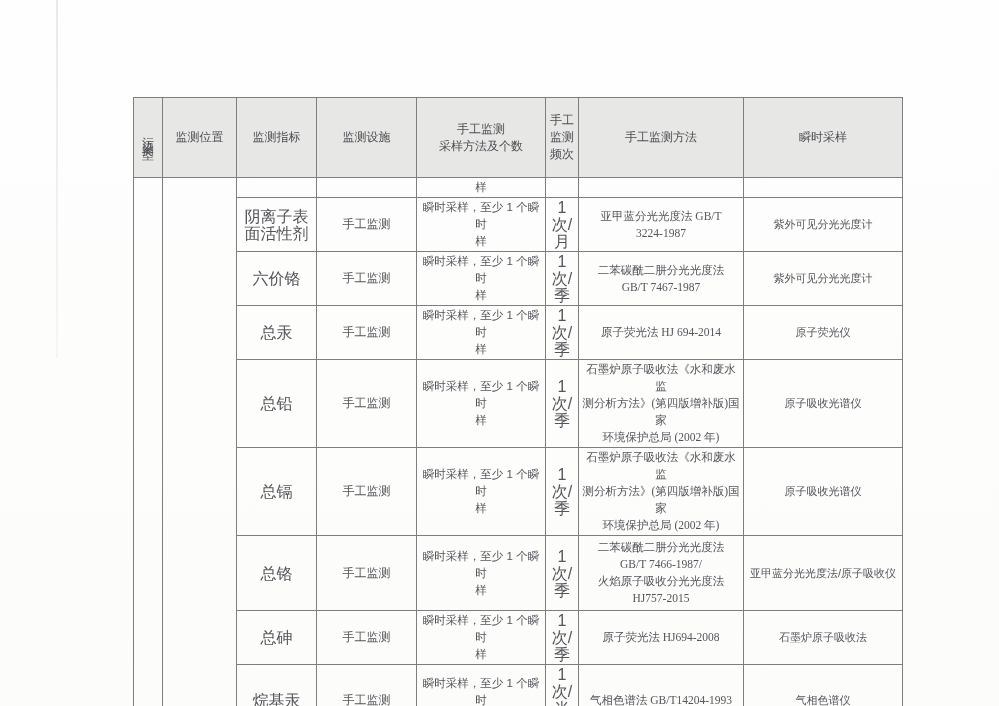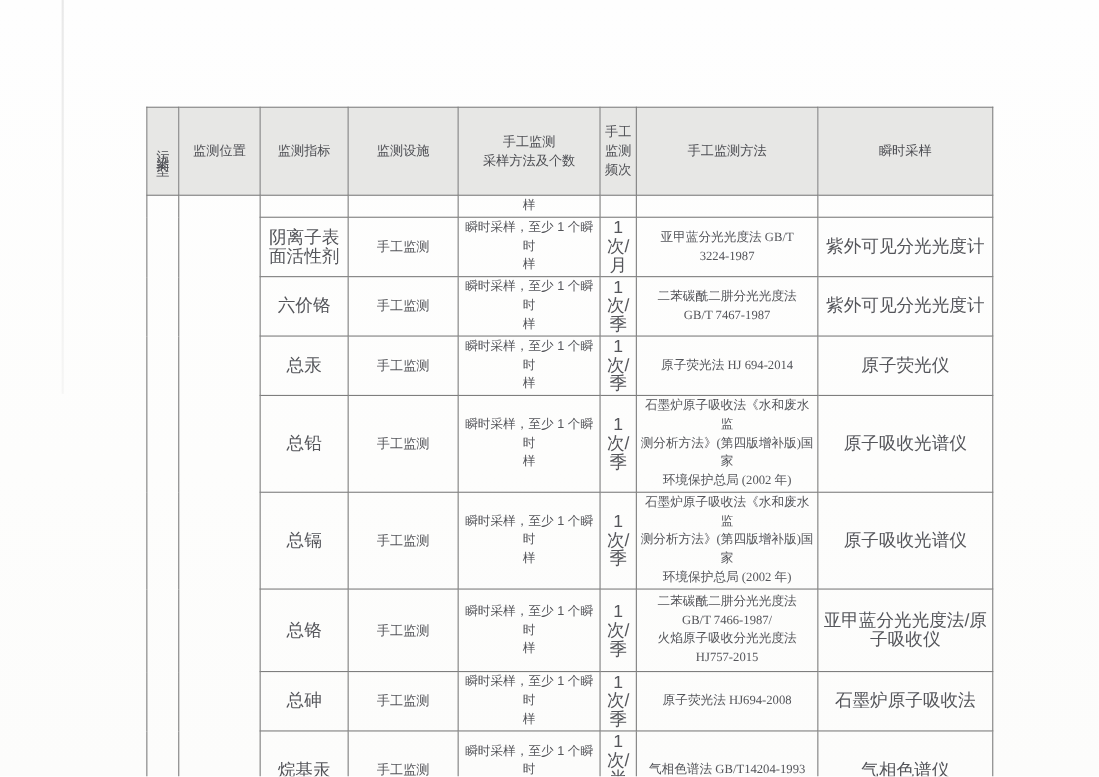--- a/index.html
+++ b/index.html
@@ -38,21 +38,21 @@
     letter-spacing:4px;line-height:1;height:70px;
   }
   
   .col-pollution-type{font-size:11px;padding:1px 0;}
   .col-location{font-size:12px;}
   .col-indicator{font-size:16px;padding:1px 6px;}
   .col-facility{vertical-align:top;padding-top:4px;}
   .col-sampling{font-size:11.5px;}
   .col-frequency{font-size:16px;padding:1px 0;}
   .col-method{font-size:11.5px;padding:1px 2px;font-family:Liberation Serif, serif;}
-  .col-instrument{font-size:16px;}
+  .col-instrument{font-size:11px;}
   .footer{
     position:absolute;left:0;right:0;top:631px;
     text-align:center;font-size:11px;letter-spacing:2px;color:#4c4c4c;
   }
 </style>
 </head>
 <body>
 
 <div class="page">
   <div class="scan-line"></div>

